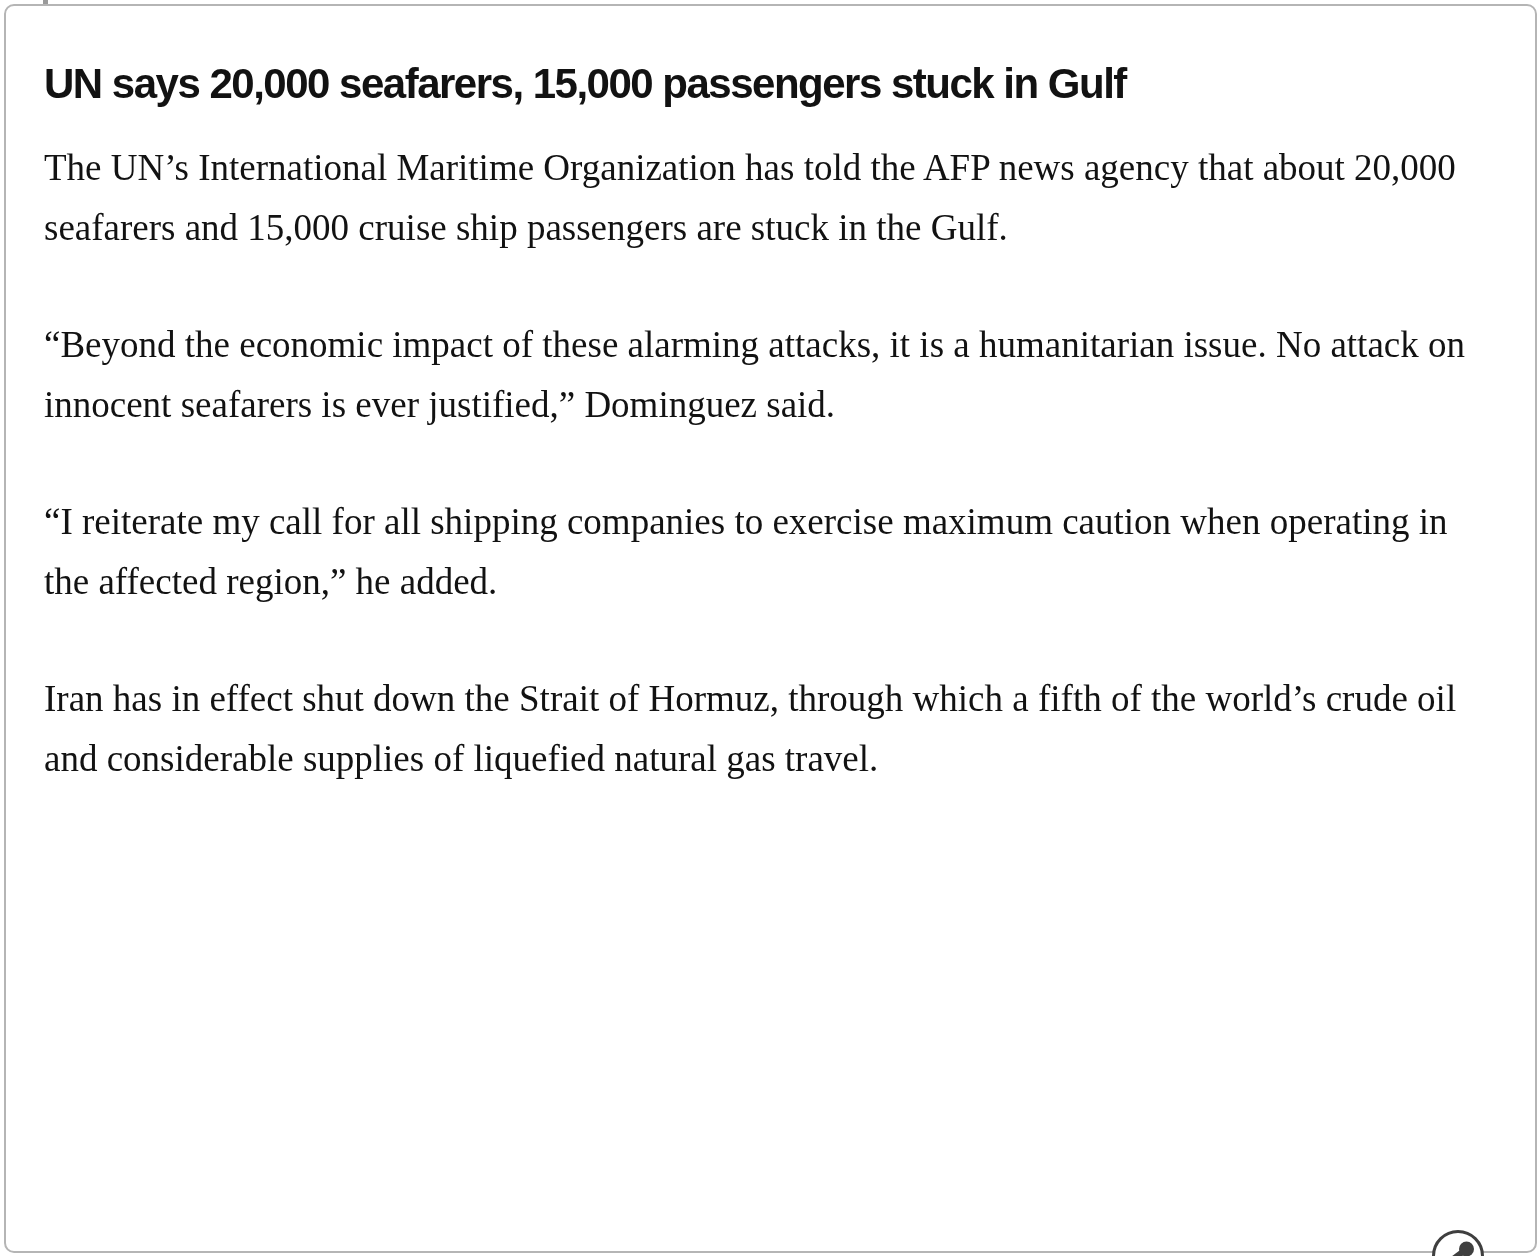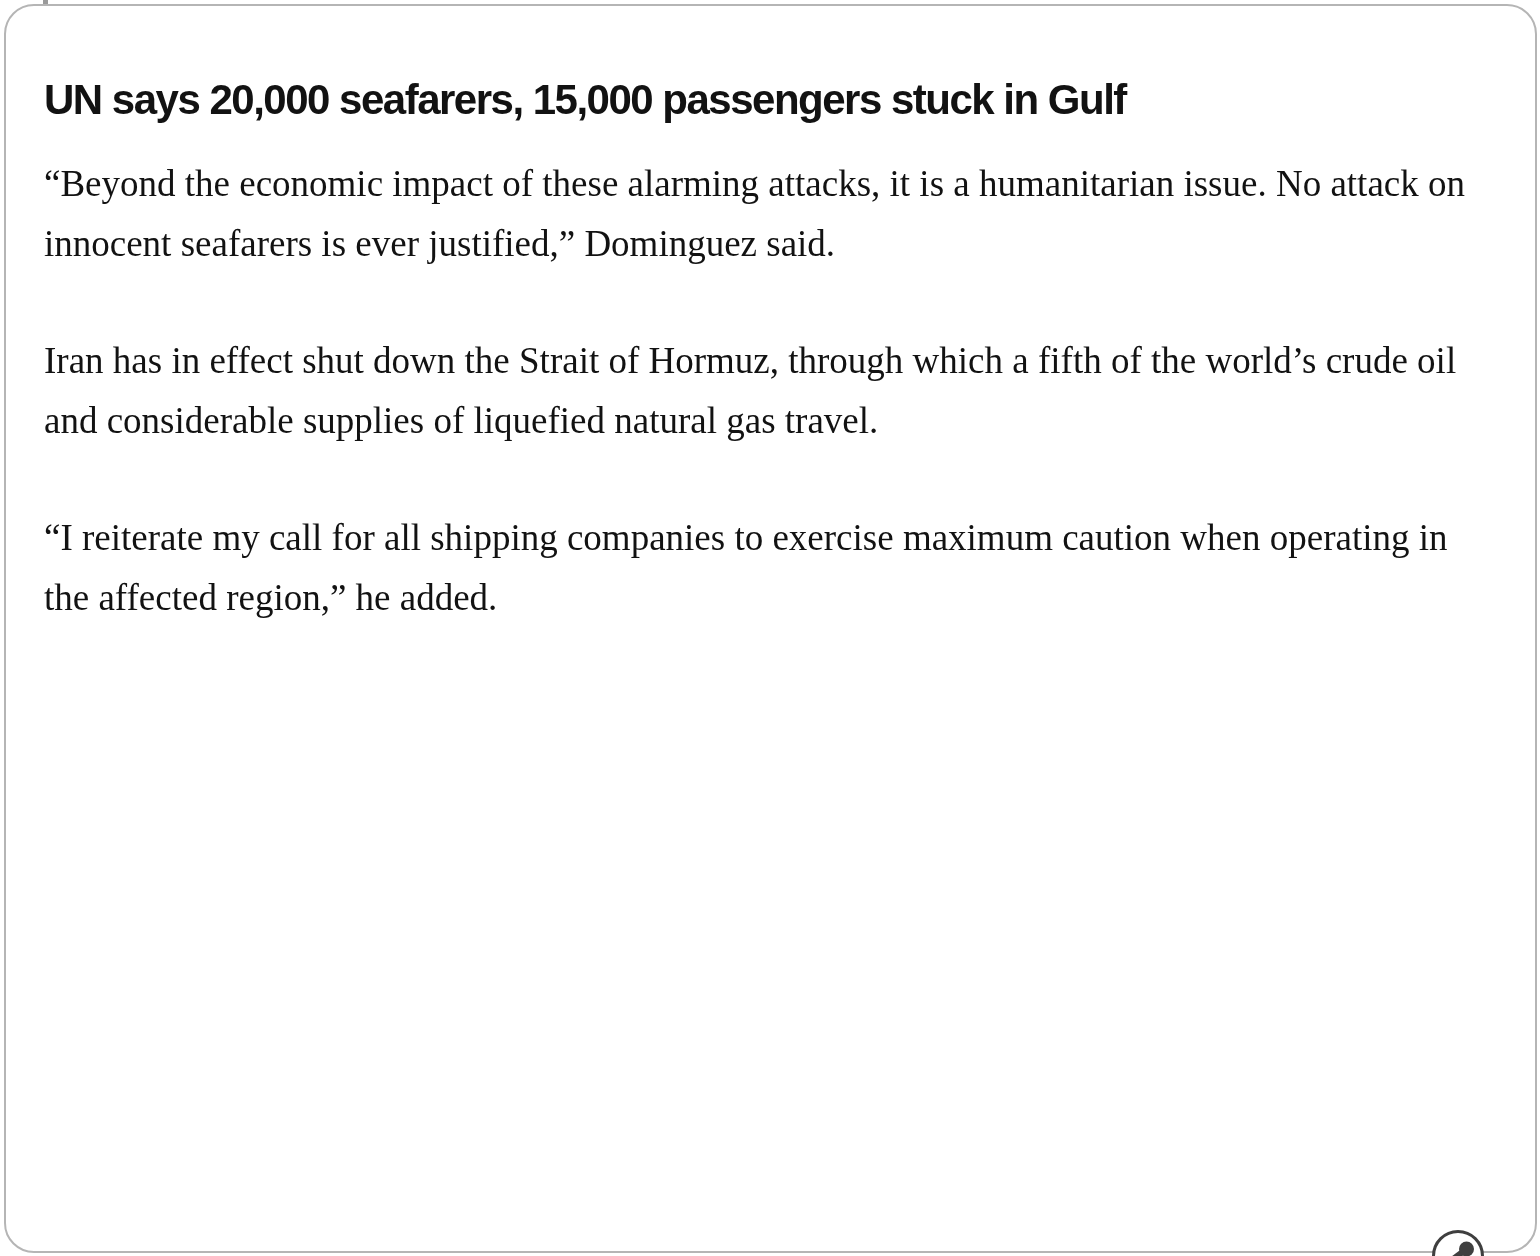--- a/index.html
+++ b/index.html
@@ -16,22 +16,22 @@
   }
   .post-card {
     position: absolute;
     left: 4px;
     top: 4px;
     width: 1533px;
     height: 1249px;
     box-sizing: border-box;
     background: #ffffff;
     border: 2px solid #b5b5b5;
-    border-radius: 30px;
-    padding: 40px 40px 0 38px;
+    border-radius: 10px;
+    padding: 24px 40px 0 38px;
   }
   .top-tick {
     position: absolute;
     left: 43px;
     top: 0;
     width: 5px;
     height: 4px;
     background: #9a9a9a;
   }
   .headline {
@@ -73,23 +73,24 @@
 </style>
 </head>
 <body>
 
 <div class="top-tick"></div>
 
 <article class="post-card">
   <h2 class="headline">UN says 20,000 seafarers, 15,000 passengers stuck in Gulf</h2>
 
   <div class="article-body">
+      <p>The UN’s International Maritime Organization has told the AFP news agency that about 20,000 seafarers and 15,000 cruise ship passengers are stuck in the Gulf.</p>
       <p>“Beyond the economic impact of these alarming attacks, it is a humanitarian issue. No attack on innocent seafarers is ever justified,” Dominguez said.</p>
+      <p>“I reiterate my call for all shipping companies to exercise maximum caution when operating in the affected region,” he added.</p>
       <p>Iran has in effect shut down the Strait of Hormuz, through which a fifth of the world’s crude oil and considerable supplies of liquefied natural gas travel.</p>
-      <p>“I reiterate my call for all shipping companies to exercise maximum caution when operating in the affected region,” he added.</p>
     </div>
 </article>
 
 <button class="share-button" aria-label="Share">
   <span>
     <svg viewBox="0 0 54 54" xmlns="http://www.w3.org/2000/svg">
       <circle cx="27" cy="27" r="24.5" fill="#ffffff" stroke="#3f3f3f" stroke-width="3"></circle>
       <line x1="17.5" y1="33.5" x2="35" y2="20.5" stroke="#3f3f3f" stroke-width="6"></line>
       <circle cx="35.5" cy="20" r="7.5" fill="#3f3f3f"></circle>
       <circle cx="17" cy="34" r="6" fill="#3f3f3f"></circle>

